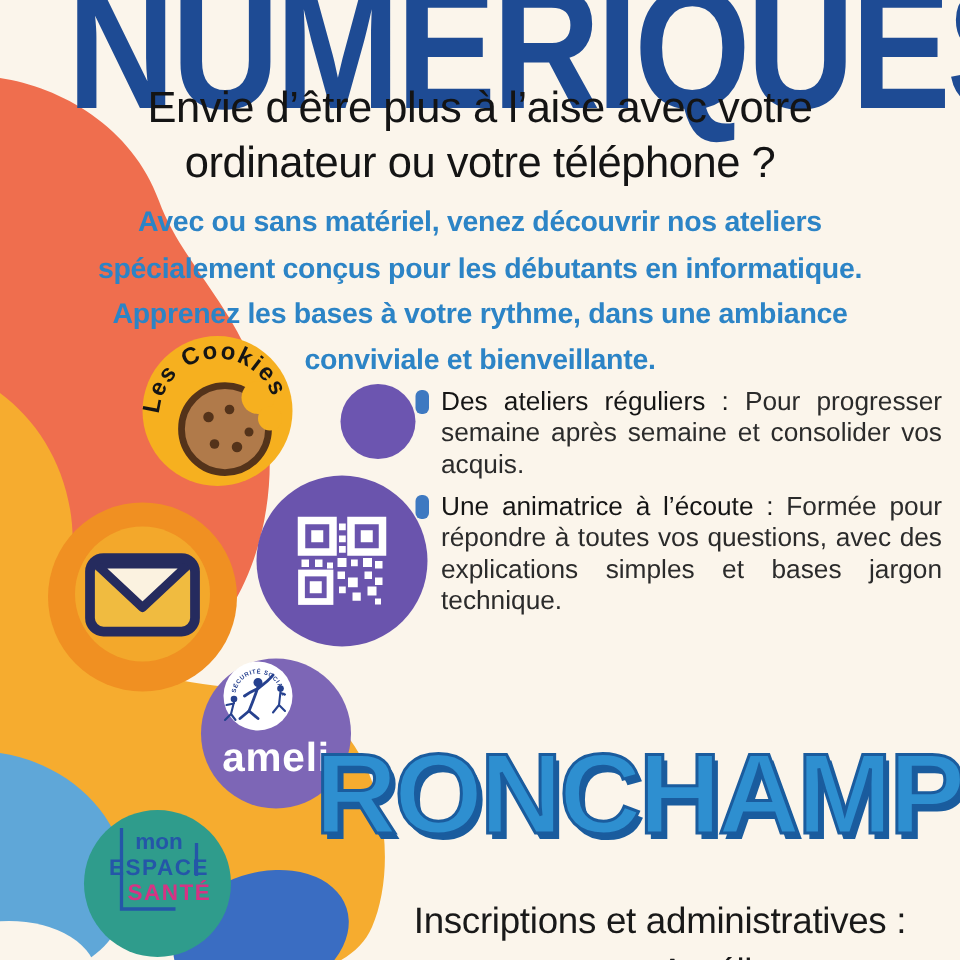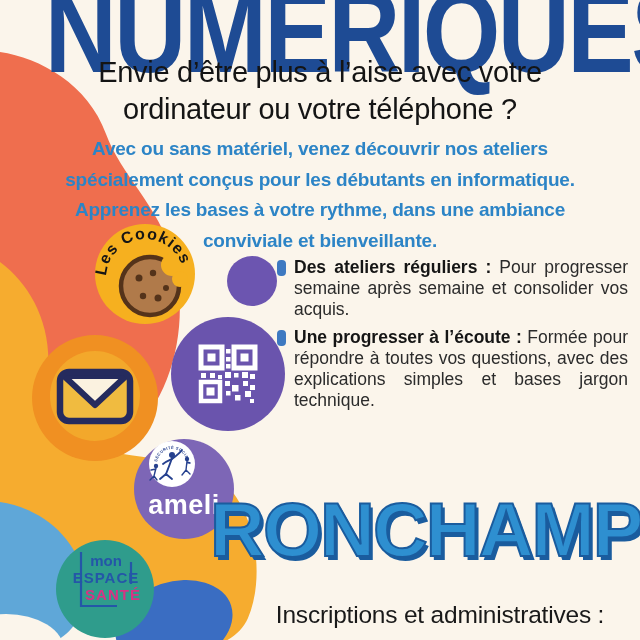--- a/index.html
+++ b/index.html
@@ -14,21 +14,21 @@
             font-size:29px;line-height:37px;font-weight:400;color:#141414;
             letter-spacing:-.3px;white-space:pre-line;}
   .intro{position:absolute;top:134px;left:0;right:0;margin:0;text-align:center;
          font-size:19px;line-height:30.5px;font-weight:700;color:#2C84C6;
          letter-spacing:-.2px;white-space:pre-line;}
 
   .bullets{position:absolute;left:277px;right:12px;top:257px;}
   .bullet{display:flex;gap:8px;margin-bottom:7px;}
   .marker{flex:none;width:9px;height:16px;border-radius:4px;background:#3E79C1;margin-top:3px;}
   .btext{flex:1;font-size:17.5px;line-height:21px;text-align:justify;color:#2b2b2b;}
-  .lead{font-weight:700;color:#151515;}
+  .lead{font-weight:400;color:#151515;}
 
   .ronchamp{position:absolute;left:210px;right:12px;top:492px;
             font-size:76px;line-height:1;font-weight:700;color:#2E8FD0;letter-spacing:-2px;
             -webkit-text-stroke:2px #1A5C9E;text-shadow:3px 4px 0 #1A5C9E;white-space:nowrap;}
 
   .footer{position:absolute;left:245px;right:5px;top:598px;text-align:center;
           font-size:24.5px;line-height:34px;color:#191919;font-weight:400;letter-spacing:-.2px;}
 </style>
 </head>
 <body>
@@ -143,21 +143,21 @@
 Apprenez les bases à votre rythme, dans une ambiance
 conviviale et bienveillante.</p>
 
   <div class="bullets">
     <div class="bullet">
       <div class="marker"></div>
       <div class="btext"><span class="lead">Des ateliers réguliers :</span> <span>Pour progresser semaine après semaine et consolider vos acquis.</span></div>
     </div>
     <div class="bullet">
       <div class="marker"></div>
-      <div class="btext"><span class="lead">Une progresser à l’écoute :</span> <span>Formée pour répondre à toutes vos questions, avec des explications simples et bases jargon technique.</span></div>
+      <div class="btext"><span class="lead">Une animatrice à l’écoute :</span> <span>Formée pour répondre à toutes vos questions, avec des explications simples et bases jargon technique.</span></div>
     </div>
   </div>
 
   <div class="ronchamp">RONCHAMP</div>
 
   <div class="footer">
     <div>Inscriptions et administratives :</div>
     <div>contactez Aurélie au</div>
   </div>
 

